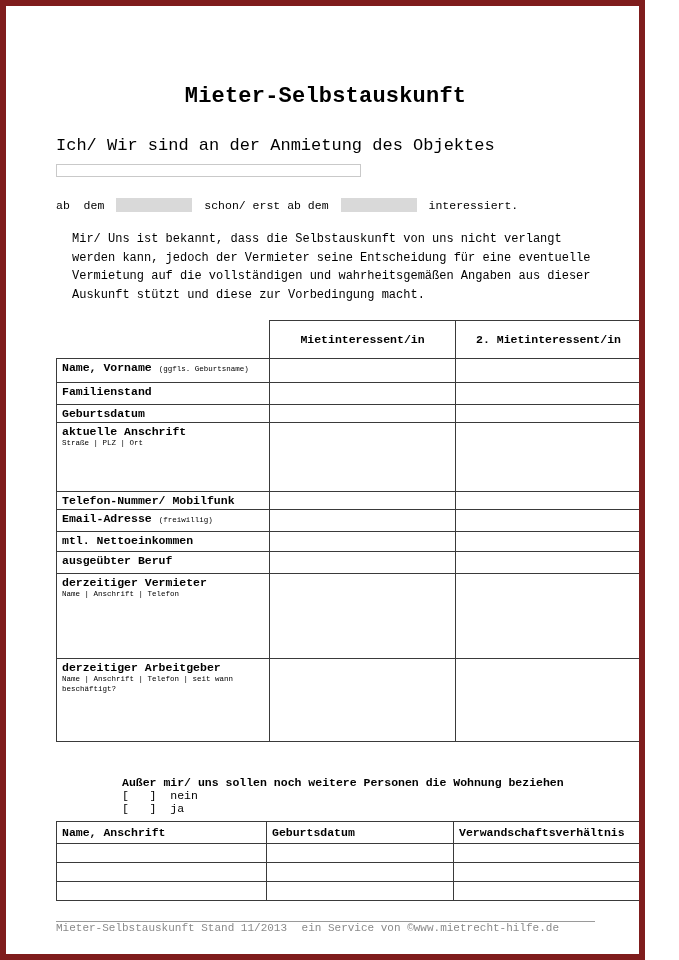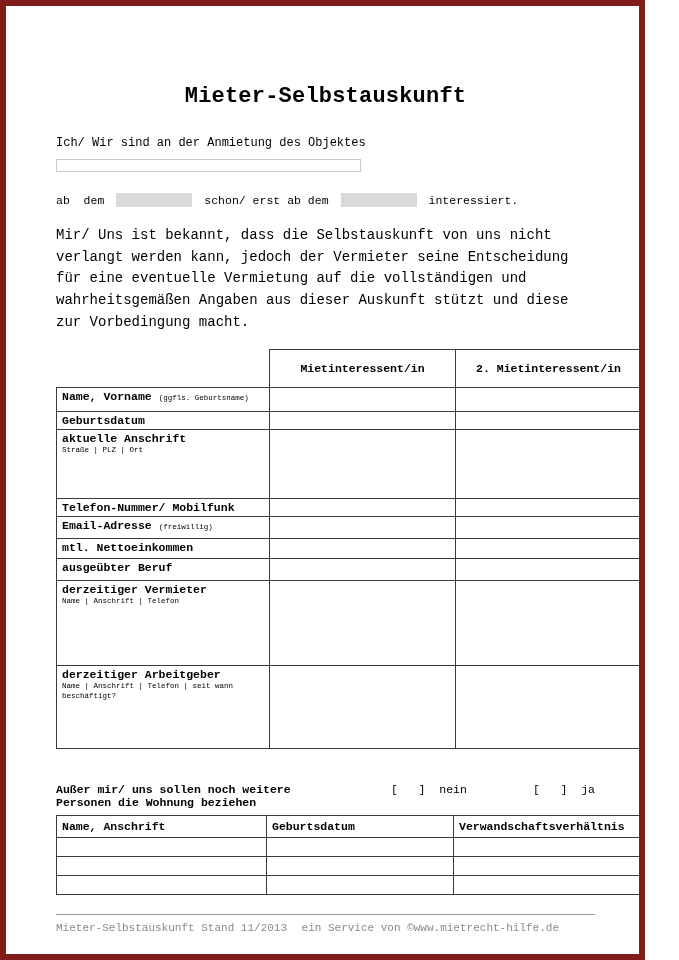--- a/index.html
+++ b/index.html
@@ -6,65 +6,65 @@
   .page{
     width:645px;height:960px;position:relative;background:#fff;
     font-family:Liberation Mono, monospace;color:#000;
     border:6px solid #7f1d1d;box-sizing:border-box;overflow:hidden;
   }
   .content{padding:0 44px 0 50px;}
   .title{
     text-align:center;font-size:22px;font-weight:700;
     margin:78px 0 0 0;letter-spacing:.2px;
   }
-  .intro-line{font-size:12px;margin-top:27px;}
+  .intro-line{font-size:17px;margin-top:27px;}
   .object-input{
     margin-top:9px;width:305px;height:13px;
     border:1px solid #c9c9c9;background:#fff;box-sizing:border-box;
   }
   .date-line{margin-top:21px;font-size:11.5px;display:flex;align-items:center;}
   .pre{white-space:pre;}
   .gray-field{
     display:inline-block;width:76px;height:14px;background:#d9d9d9;
     margin:0 12px;
   }
-  .para{font-size:14px;line-height:1.55;margin:18px 0 0 0;}
+  .para{font-size:12px;line-height:1.55;margin:18px 0 0 16px;}
   .para b{font-weight:700;}
 
   table{border-collapse:collapse;table-layout:fixed;width:585px;}
   .main-table{margin-top:16px;padding-left:20px;}
   .main-table th,.main-table td{
     border:1px solid #3a3a3a;padding:2px 5px;vertical-align:top;
     font-size:11.5px;box-sizing:border-box;
   }
   .main-table th{font-weight:700;text-align:center;vertical-align:middle;height:38px;}
   .main-table th.blank{border:none;background:transparent;}
   .label-cell{font-weight:700;text-align:left;}
   .cell-note{font-weight:400;font-size:7.5px;}
   .cell-sub{font-weight:400;font-size:7.5px;margin-top:1px;line-height:1.3;}
 
   .persons-head{
-    margin-top:34px;display:flex;align-items:baseline;font-size:11.5px;
+    margin-top:34px;display:flex;align-items:baseline;font-size:11.5px;flex-direction:column;
   }
   .persons-head .heading{font-weight:700;}
   .checkbox{white-space:pre;font-weight:400;}
   .cb-nein{margin-left:57px;}
   .cb-ja{margin-left:66px;}
 
   .persons-table{margin-top:6px;}
   .persons-table th,.persons-table td{
     border:1px solid #3a3a3a;padding:2px 5px;vertical-align:top;
     font-size:11.5px;box-sizing:border-box;
   }
   .persons-table th{font-weight:700;text-align:left;height:22px;vertical-align:middle;}
   .persons-table td{height:19px;}
 
   .footer{
     position:absolute;left:50px;right:44px;bottom:20px;
-    border-top:1px solid #9a9a9a;padding-top:7px;
+    border-top:1px solid #9a9a9a;
     display:flex;justify-content:space-between;
     font-size:11px;color:#8a8a8a;
   }
   .footer .right{margin-right:36px;}
 </style>
 </head>
 <body>
 
 <div class="page">
   <div class="content">
@@ -93,20 +93,25 @@
           <col style="width:186px">
         </colgroup>
       <tbody>
           <tr>
         <th class="blank"></th>
         <th>Mietinteressent/in</th>
         <th>2. Mietinteressent/in</th>
       </tr>
       <tr style="height:24px">
         <td class="label-cell"><span>Name, Vorname</span> <span class="cell-note">(ggfls. Geburtsname)</span></td>
+        <td></td>
+        <td></td>
+      </tr>
+      <tr style="height:22px">
+        <td class="label-cell">Familienstand</td>
         <td></td>
         <td></td>
       </tr>
       <tr style="height:17px">
         <td class="label-cell">Geburtsdatum</td>
         <td></td>
         <td></td>
       </tr>
       <tr style="height:69px">
         <td class="label-cell"><span>aktuelle Anschrift</span><div class="cell-sub">Straße | PLZ | Ort</div></td>

